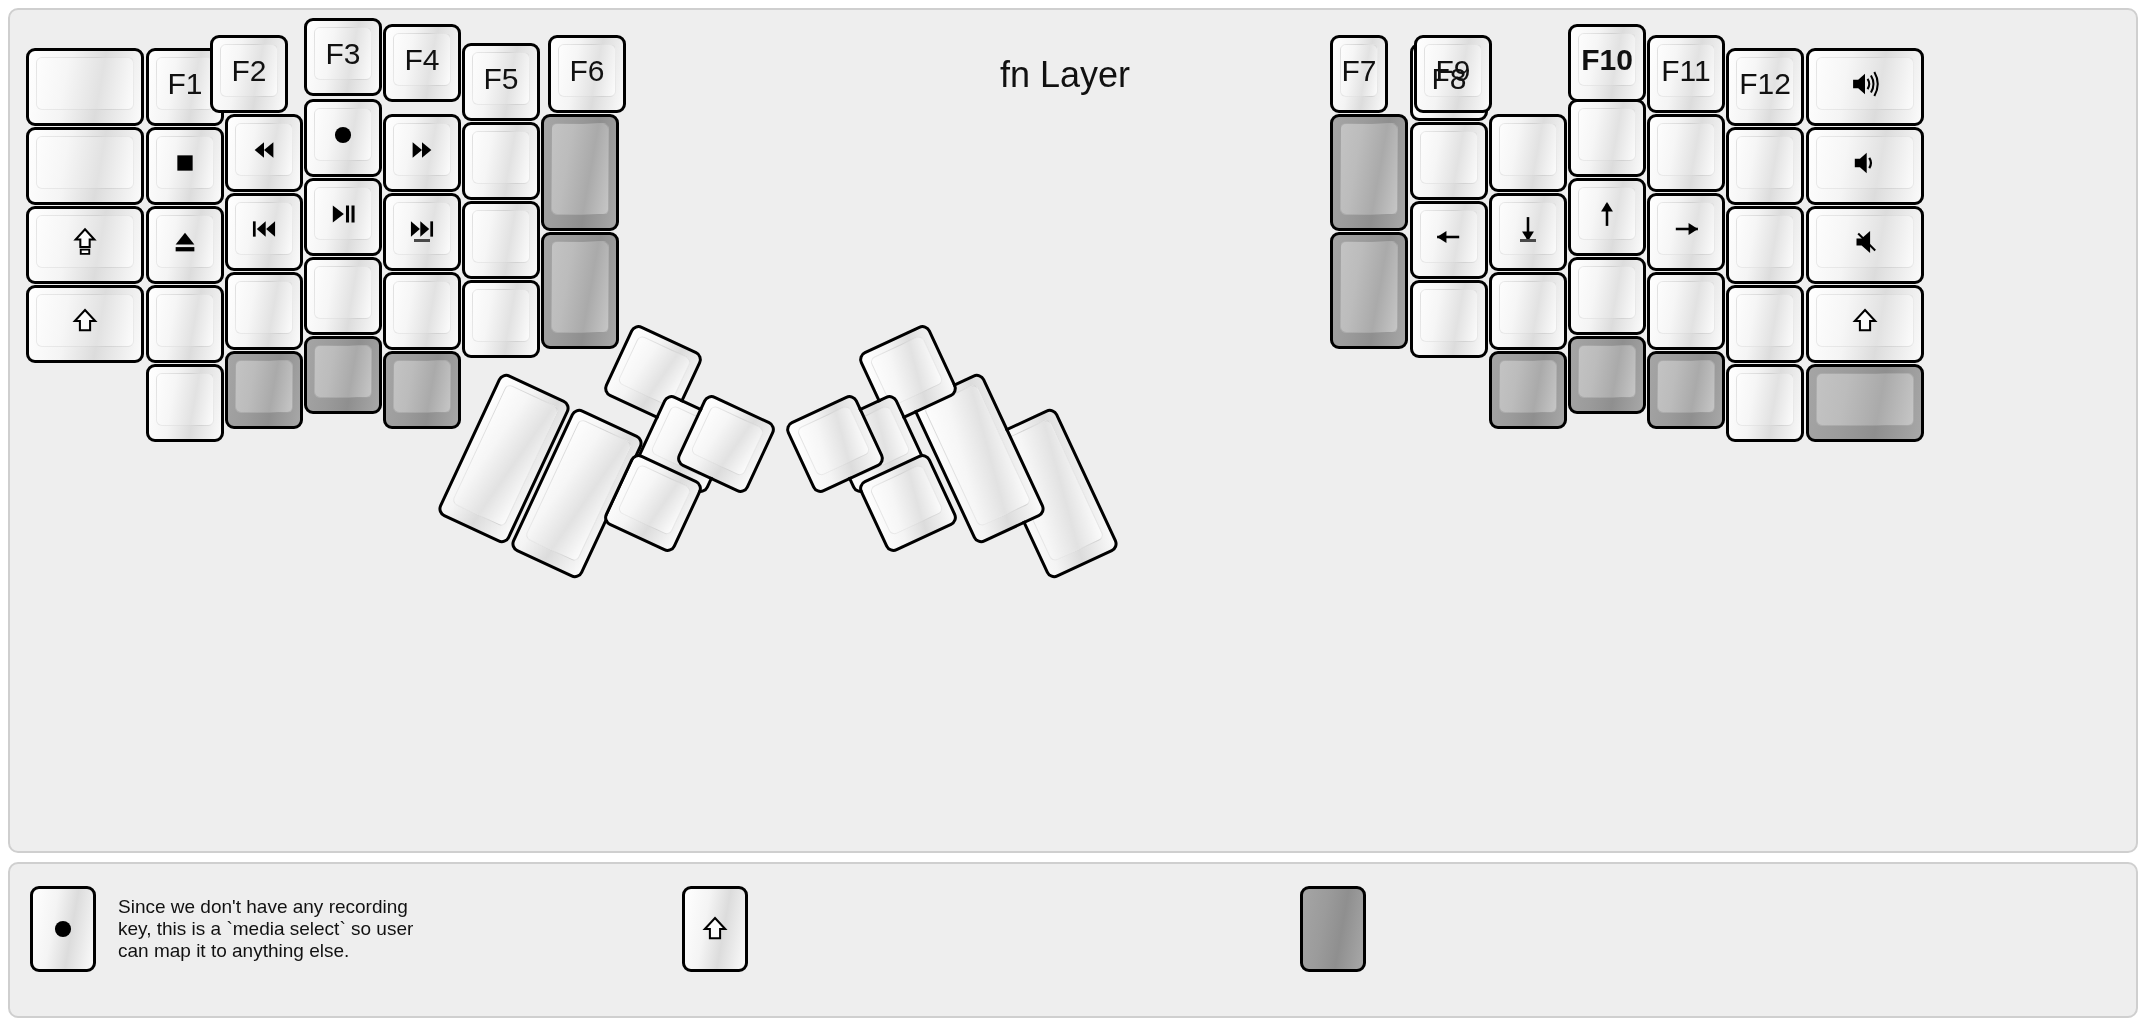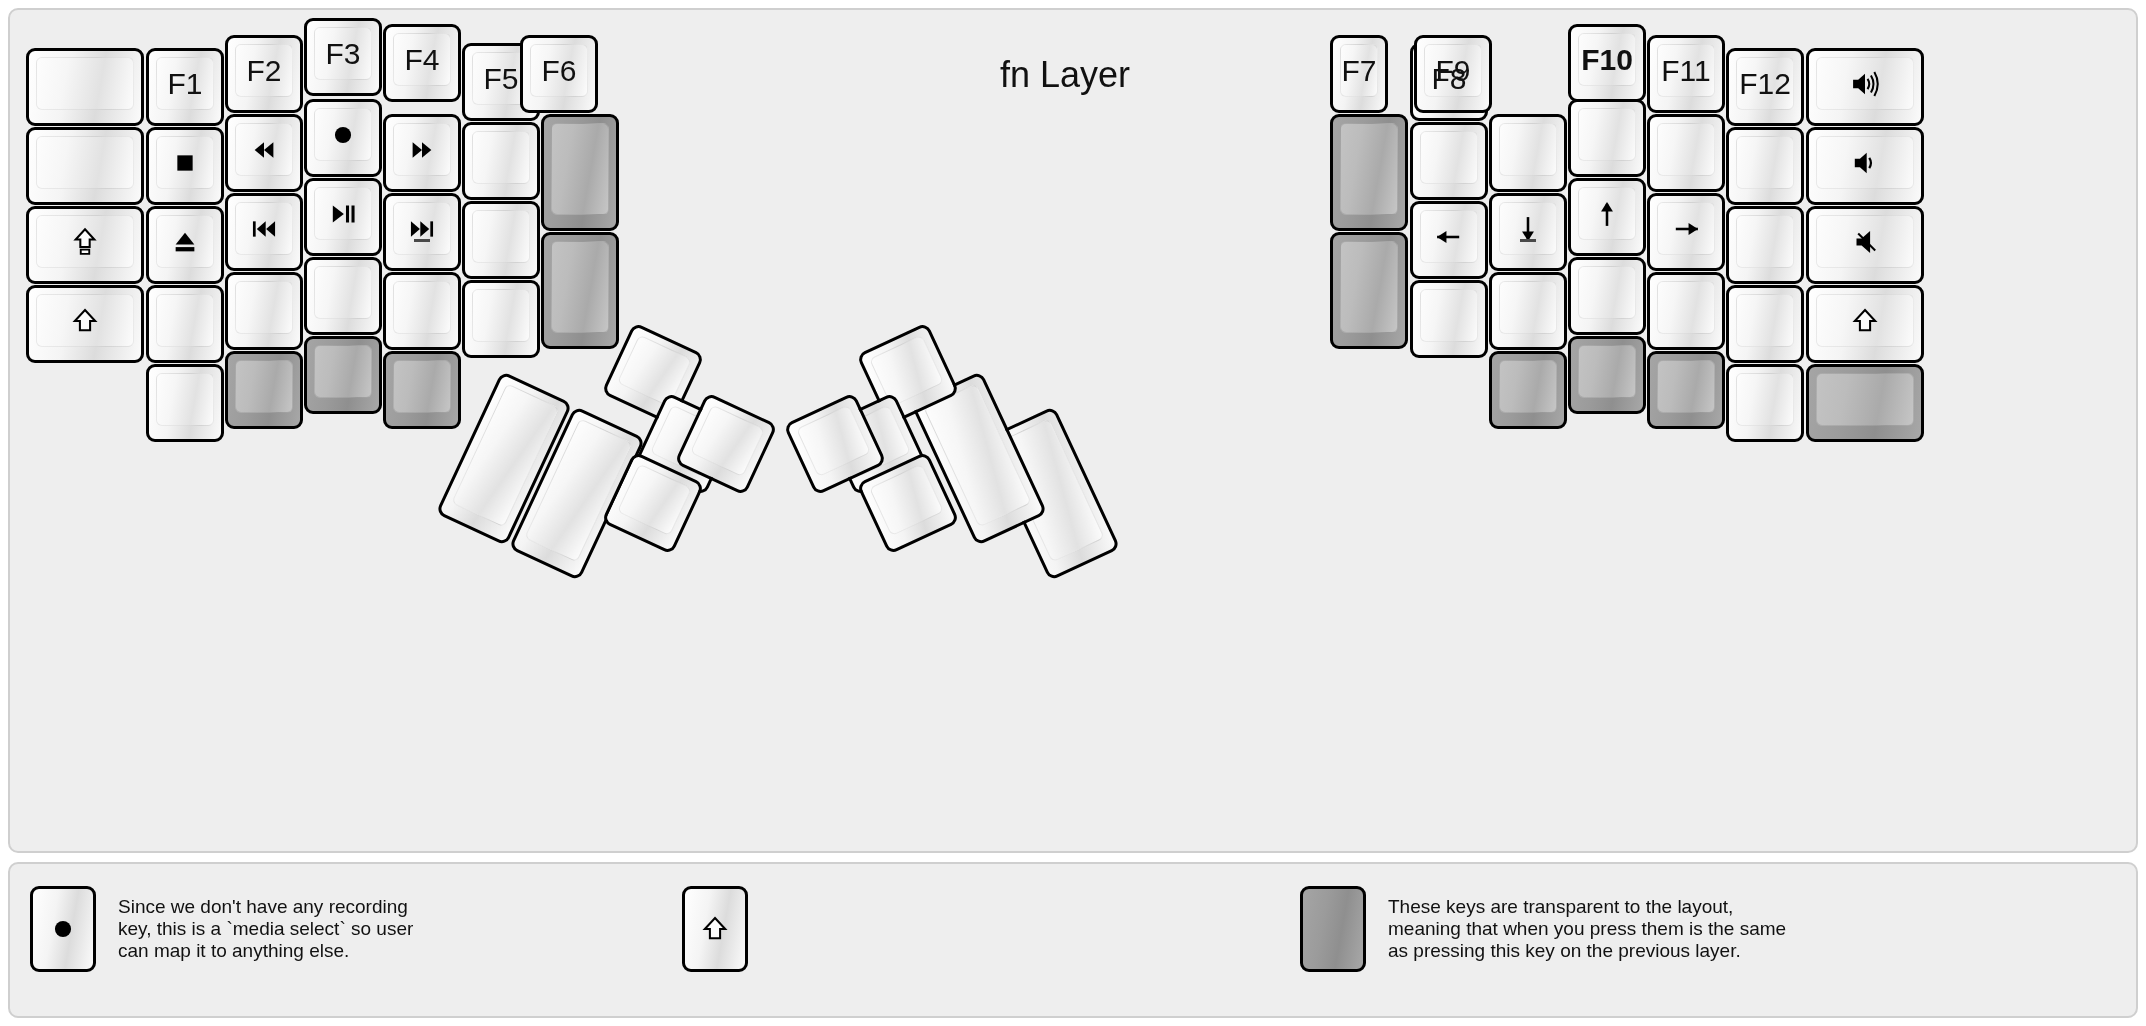--- a/index.html
+++ b/index.html
@@ -171,21 +171,21 @@
               <rect x="9" y="26" width="22" height="5" fill="#000"></rect>
             </svg>
           </div>
         </div>
         <div class="key" style="left: 136px; top: 275px; width: 78px; height: 78px;">
           <div class="cap"></div>
         </div>
         <div class="key" style="left: 136px; top: 354px; width: 78px; height: 78px;">
           <div class="cap"></div>
         </div>
-        <div class="key" style="left: 215px; top: 25px; width: 78px; height: 78px;">
+        <div class="key" style="left: 200px; top: 25px; width: 78px; height: 78px;">
           <div class="cap">
             <span class="lbl">F2</span>
           </div>
         </div>
         <div class="key" style="left: 215px; top: 104px; width: 78px; height: 78px;">
           <div class="cap">
             <svg width="34" height="34" viewBox="0 0 40 40" style="display: block; position: relative; z-index: 3;">
               <path d="M20 11 L20 29 L9 20 Z" fill="#000"></path>
               <path d="M31 11 L31 29 L20 20 Z" fill="#000"></path>
             </svg>
@@ -269,21 +269,21 @@
         </div>
         <div class="key" style="left: 452px; top: 112px; width: 78px; height: 78px;">
           <div class="cap"></div>
         </div>
         <div class="key" style="left: 452px; top: 191px; width: 78px; height: 78px;">
           <div class="cap"></div>
         </div>
         <div class="key" style="left: 452px; top: 270px; width: 78px; height: 78px;">
           <div class="cap"></div>
         </div>
-        <div class="key" style="left: 510px; top: 25px; width: 78px; height: 78px;">
+        <div class="key" style="left: 538px; top: 25px; width: 78px; height: 78px;">
           <div class="cap">
             <span class="lbl">F6</span>
           </div>
         </div>
         <div class="key transparent" style="left: 531px; top: 104px; width: 78px; height: 117px;">
           <div class="cap"></div>
         </div>
         <div class="key transparent" style="left: 531px; top: 222px; width: 78px; height: 117px;">
           <div class="cap"></div>
         </div>
@@ -496,20 +496,17 @@
               <svg width="34" height="34" viewBox="0 0 40 40" style="display: block; position: relative; z-index: 3;">
                 <path d="M20 7 L32 20 L26 20 L26 31 L14 31 L14 20 L8 20 Z" fill="#fbfbfb" stroke="#000" stroke-width="2.4"></path>
               </svg>
             </div>
           </div>
         </div>
         <div class="legend-item" style="left: 1290px; top: 22px;">
           <div class="legend-key transparent">
             <div class="cap"></div>
           </div>
-          <div class="legend-text">These keys are transparent to the layout,
-meaning that when you press them is the same
-as pressing this key on the previous layer.</div>
         </div>
       </div>
   </div>
 
 </div>
 
 </body></html>

